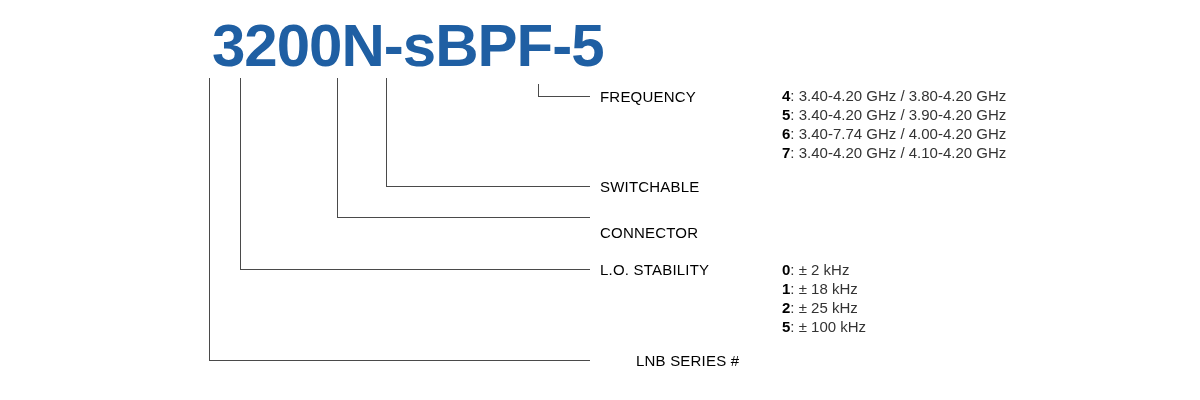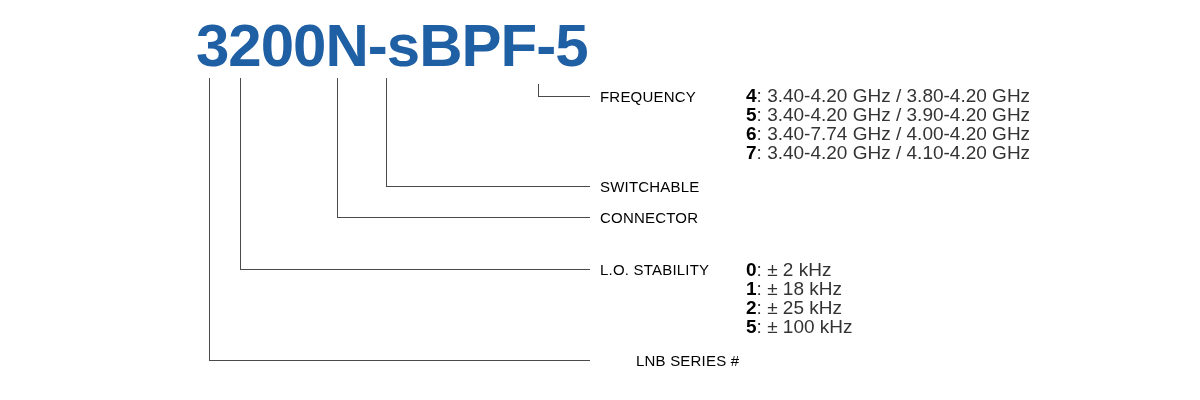--- a/index.html
+++ b/index.html
@@ -14,21 +14,21 @@
     position: relative;
     width: 1200px;
     height: 400px;
     background: #ffffff;
     overflow: hidden;
   }
 
   
   #part-number {
     position: absolute;
-    left: 196px;
+    left: 212px;
     top: 16px;
     font-size: 60px;
     font-weight: bold;
     letter-spacing: -1px;
     color: #1f5fa3;
     line-height: 1;
     white-space: nowrap;
   }
 
   
@@ -48,22 +48,22 @@
     position: absolute;
     left: 600px;
     font-size: 15px;
     font-weight: normal;
     color: #000000;
     letter-spacing: 0.2px;
     white-space: nowrap;
   }
   .row-values {
     position: absolute;
-    left: 746px;
-    font-size: 19px;
+    left: 782px;
+    font-size: 15px;
     color: #333333;
     white-space: nowrap;
   }
   .row-values .opt {
     line-height: 19px;
     white-space: nowrap;
   }
   .row-values .opt b {
     color: #000000;
     font-weight: bold;
@@ -86,21 +86,21 @@
   <div class="hline" style="left:337px; top:217px; width:253px;"></div>
 
   <div class="vline" style="left:240px; top:78px;  height:192px;"></div>
   <div class="hline" style="left:240px; top:269px; width:350px;"></div>
 
   <div class="vline" style="left:209px; top:78px;  height:283px;"></div>
   <div class="hline" style="left:209px; top:360px; width:381px;"></div>
 
   <div class="row-label" style="top:88px;">FREQUENCY</div>
   <div class="row-label" style="top:178px;">SWITCHABLE</div>
-  <div class="row-label" style="top:209px;">CONNECTOR</div>
+  <div class="row-label" style="top:224px;">CONNECTOR</div>
   <div class="row-label" style="top:261px;">L.O. STABILITY</div>
   <div class="row-label" style="top:352px;margin-left:36px;">LNB SERIES #</div>
 
   <div class="row-values" style="top:86px;">
     <div class="opt"><b>4</b><span>: </span><span>3.40-4.20 GHz / 3.80-4.20 GHz</span></div>
     <div class="opt"><b>5</b><span>: </span><span>3.40-4.20 GHz / 3.90-4.20 GHz</span></div>
     <div class="opt"><b>6</b><span>: </span><span>3.40-7.74 GHz / 4.00-4.20 GHz</span></div>
     <div class="opt"><b>7</b><span>: </span><span>3.40-4.20 GHz / 4.10-4.20 GHz</span></div>
   </div>
 

